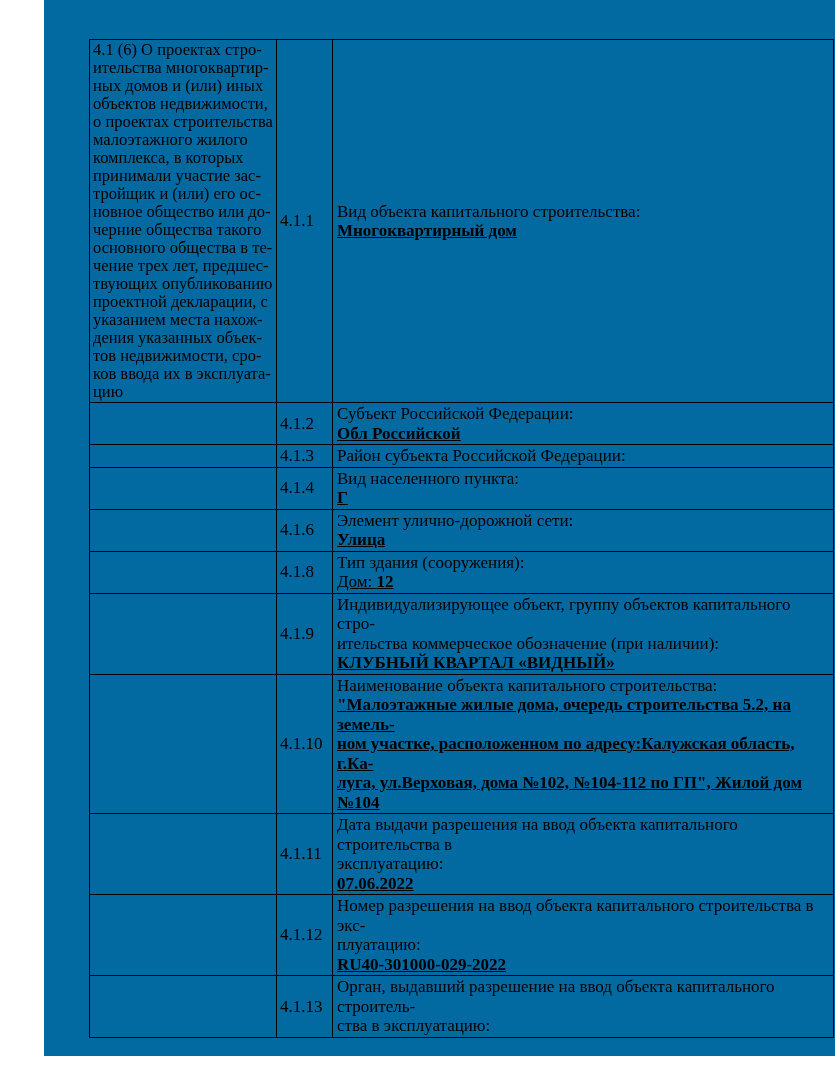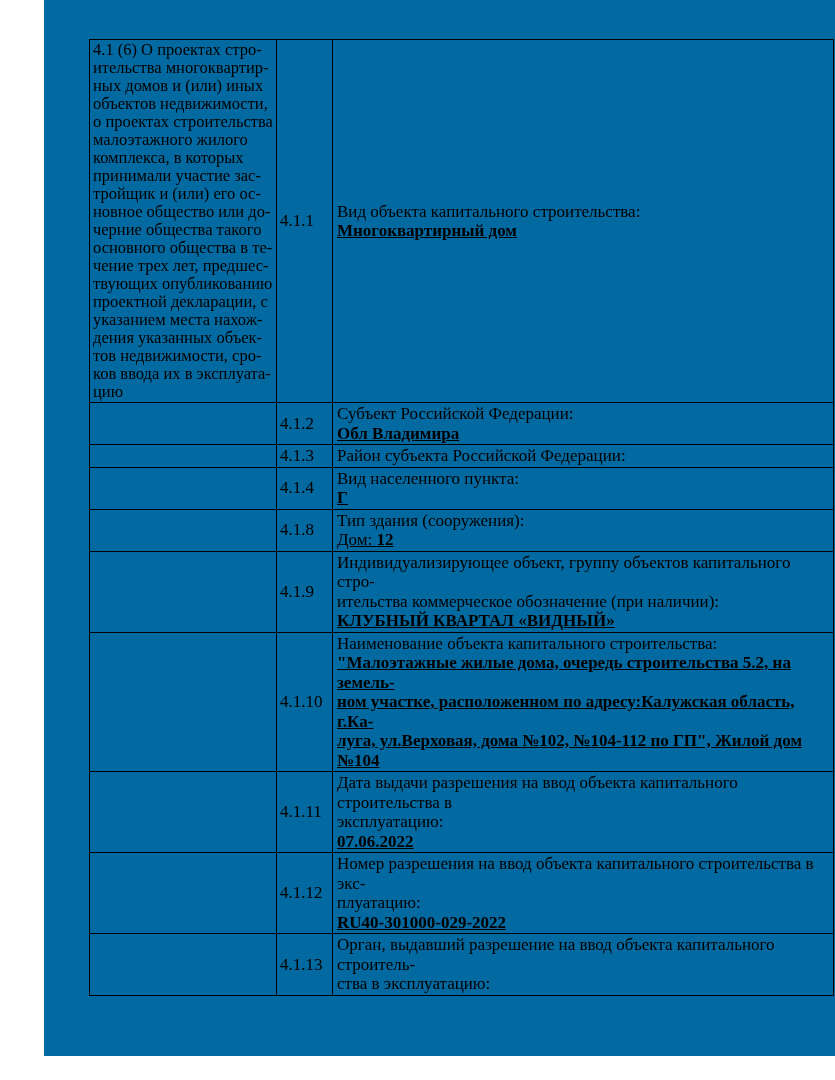--- a/index.html
+++ b/index.html
@@ -93,41 +93,51 @@
       <div class="value-line"><span class="vprefix"></span><b class="vtext">Многоквартирный дом</b></div>
     </td>
   </tr>
         <tr>
     <td class="cell-note">
       <div class="note"></div>
     </td>
     <td class="cell-num">4.1.2</td>
     <td class="cell-content">
       <div class="label">Субъект Российской Федерации:</div>
-      <div class="value-line"><span class="vprefix"></span><b class="vtext">Обл Владимира</b></div>
+      <div class="value-line"><span class="vprefix"></span><b class="vtext">Обл Российской</b></div>
     </td>
   </tr>
         <tr>
     <td class="cell-note">
       <div class="note"></div>
     </td>
     <td class="cell-num">4.1.3</td>
     <td class="cell-content">
       <div class="label">Район субъекта Российской Федерации:</div>
 
     </td>
   </tr>
         <tr>
     <td class="cell-note">
       <div class="note"></div>
     </td>
     <td class="cell-num">4.1.4</td>
     <td class="cell-content">
       <div class="label">Вид населенного пункта:</div>
       <div class="value-line"><span class="vprefix"></span><b class="vtext">Г</b></div>
+    </td>
+  </tr>
+        <tr>
+    <td class="cell-note">
+      <div class="note"></div>
+    </td>
+    <td class="cell-num">4.1.6</td>
+    <td class="cell-content">
+      <div class="label">Элемент улично-дорожной сети:</div>
+      <div class="value-line"><span class="vprefix"></span><b class="vtext">Улица</b></div>
     </td>
   </tr>
         <tr>
     <td class="cell-note">
       <div class="note"></div>
     </td>
     <td class="cell-num">4.1.8</td>
     <td class="cell-content">
       <div class="label">Тип здания (сооружения):</div>
       <div class="value-line"><span class="vprefix">Дом: </span><b class="vtext">12</b></div>

